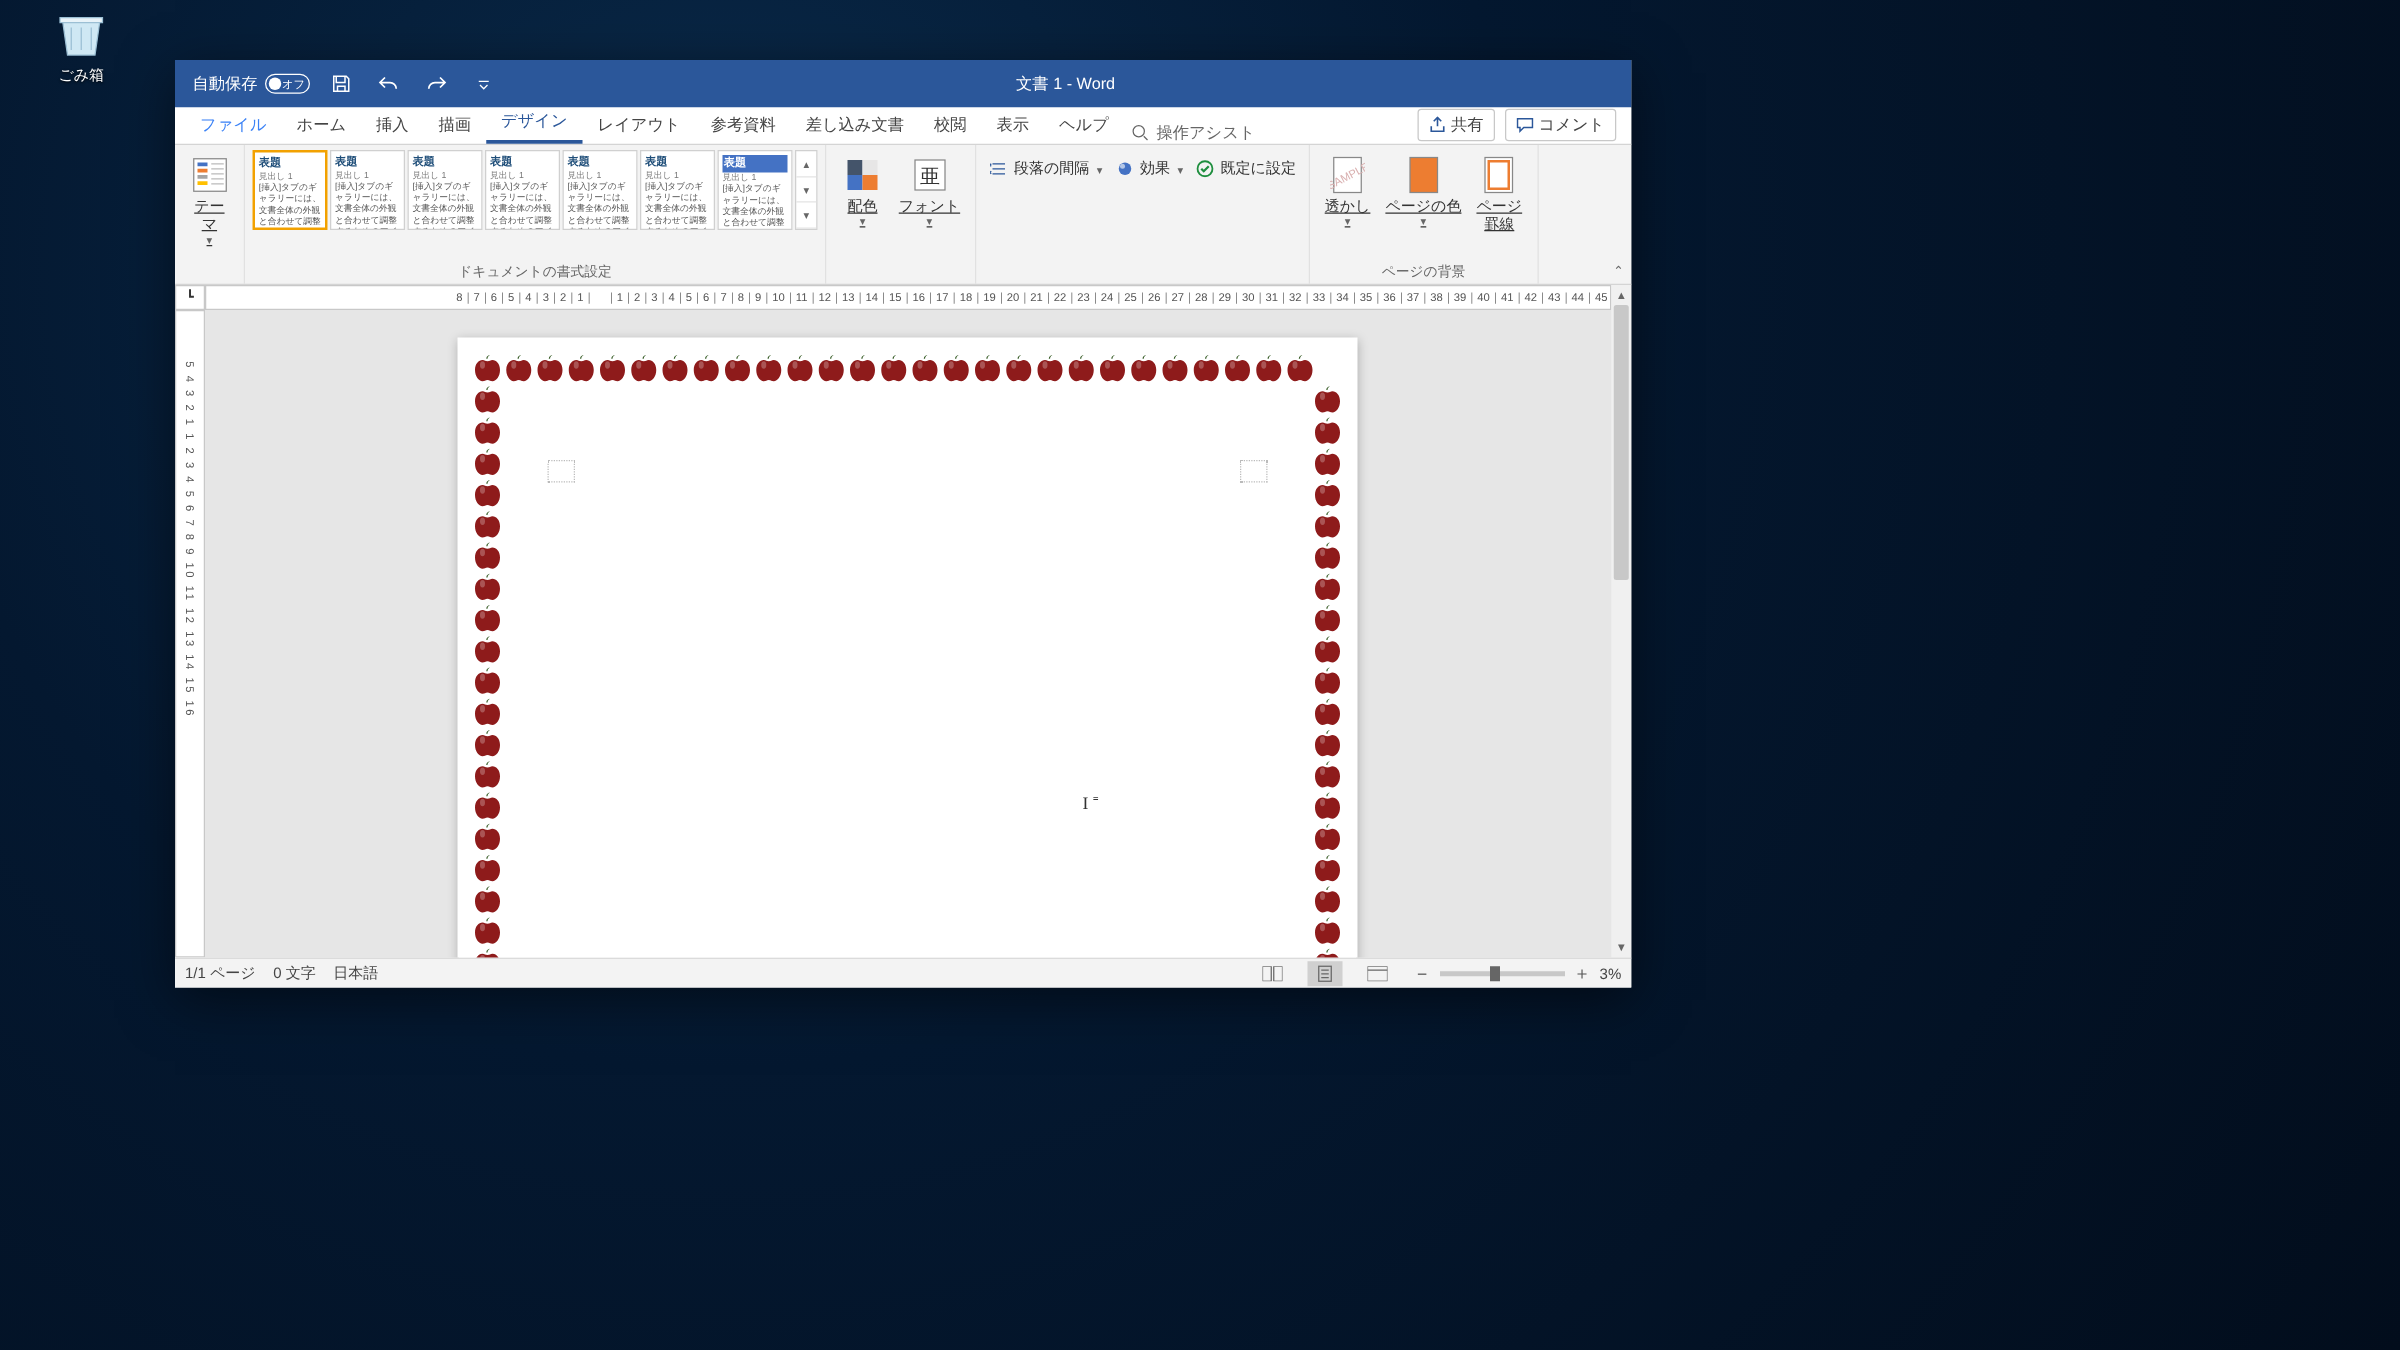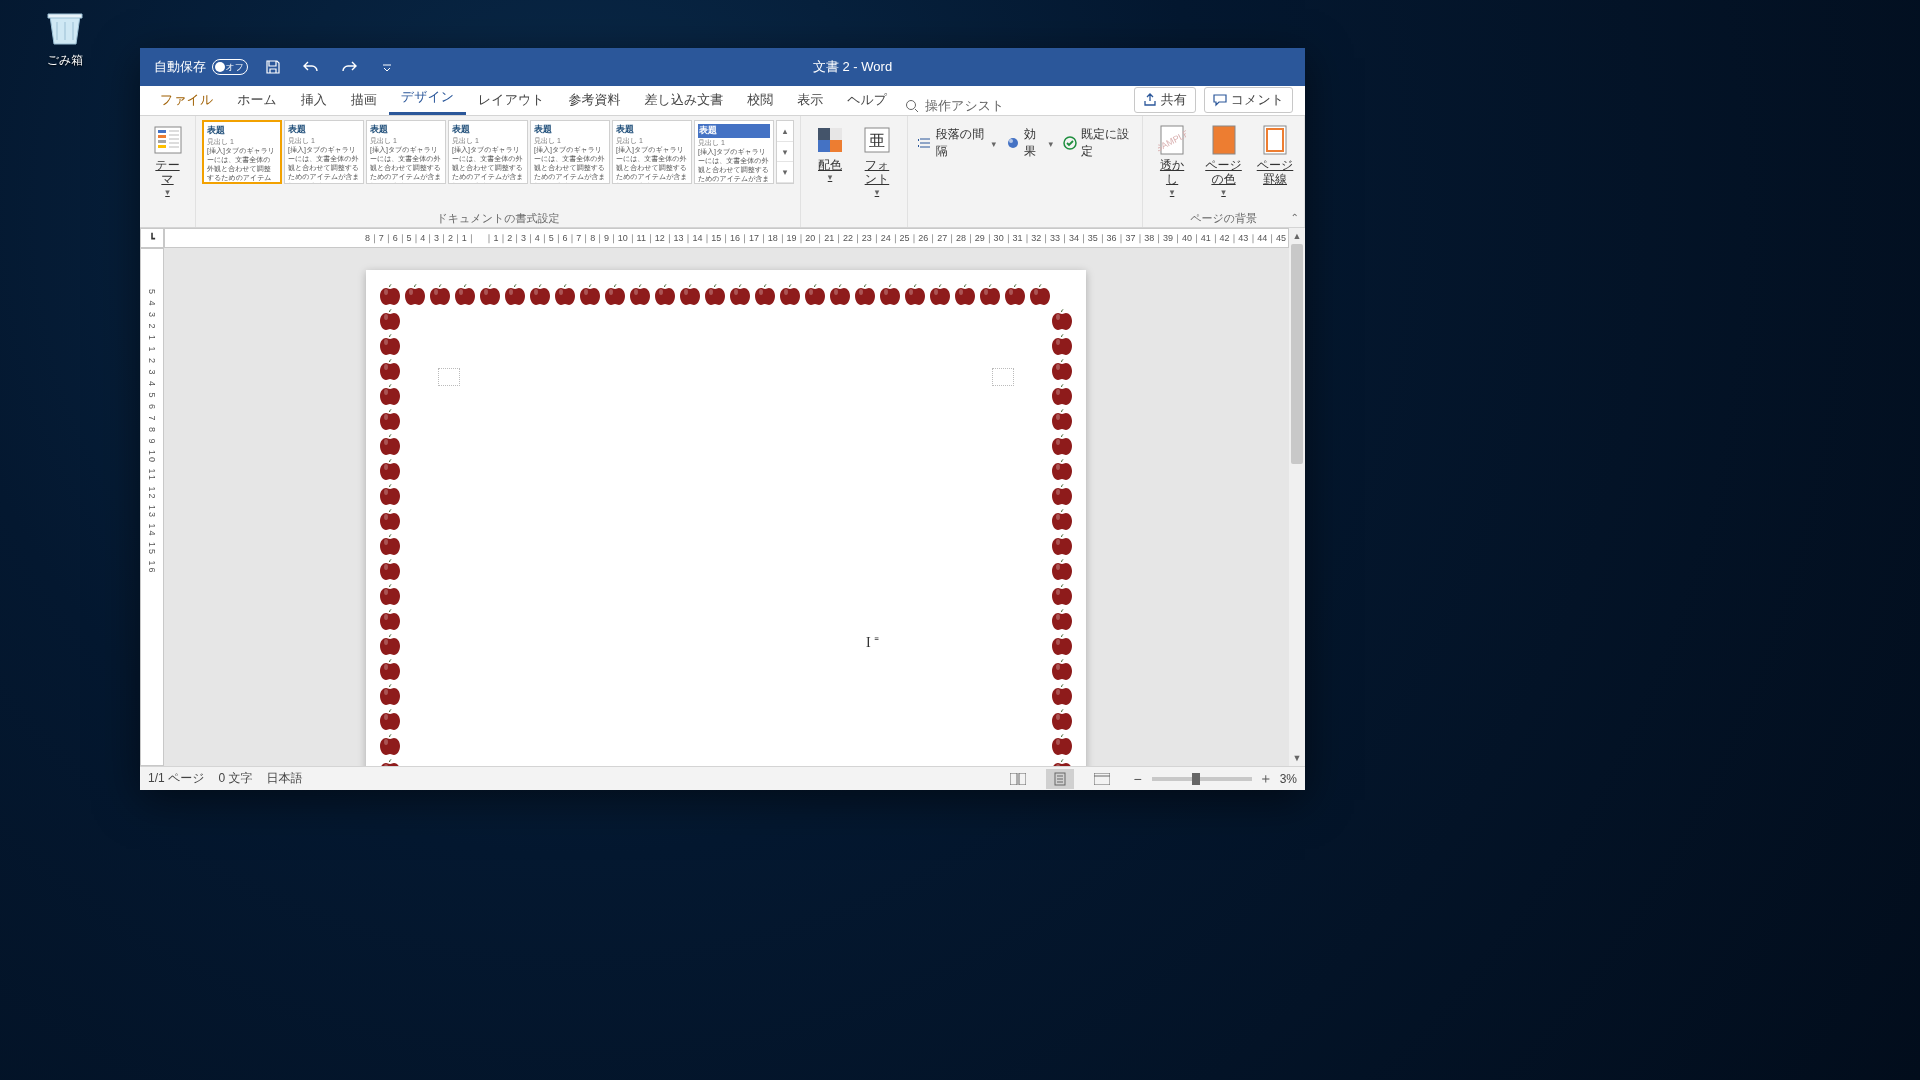--- a/index.html
+++ b/index.html
@@ -28,38 +28,38 @@
 .titlebar .center { flex:1; text-align:center; }
 .titlebar .right { display:flex; align-items:center; gap:2px; padding-right:2px; }
 .account { margin-right:10px; font-size:12px; }
 .win-btn { width:38px; height:38px; display:flex; align-items:center; justify-content:center; cursor:pointer; }
 .win-btn svg { stroke:#fff; fill:none; }
 
 
 .tabs { height:30px; background:#fff; border-bottom:1px solid #d4d4d4; display:flex; align-items:flex-end; padding:0 8px; font-size:13px; color:#444; }
 .tab { padding:6px 12px; cursor:pointer; }
 .tab.active { color:#2b579a; border-bottom:3px solid #2b579a; font-weight:500; }
-.tab.file { color:#a16207; }
+.tab.file { color:#3b82f6; }
 .tabs .spacer { flex:1; }
 .search-wrap { display:flex; align-items:center; gap:6px; color:#666; font-size:13px; padding:0 6px; }
 .chip { display:flex; align-items:center; gap:4px; border:1px solid #c8c8c8; border-radius:3px; padding:3px 8px; margin:0 4px 2px; font-size:13px; color:#444; cursor:pointer; }
 .chip svg { width:14px; height:14px; }
 
 
 .ribbon { height:112px; background:#f3f3f3; border-bottom:1px solid #d4d4d4; display:flex; position:relative; }
 .rgroup { border-right:1px solid #e1e1e1; padding:4px 6px 0; display:flex; flex-direction:column; align-items:center; font-size:11px; color:#555; }
 .rgroup .body { flex:1; display:flex; align-items:flex-start; }
 .rgroup .label { height:18px; line-height:18px; width:100%; text-align:center; color:#666; font-size:11px; }
 .rbtn { display:flex; flex-direction:column; align-items:center; justify-content:center; padding:4px 6px; cursor:pointer; border-radius:3px; font-size:12px; color:#333; min-width:46px; }
 .rbtn .ic { width:32px; height:32px; display:flex; align-items:center; justify-content:center; margin-bottom:2px; }
 .rbtn .cap { line-height:1.2; text-align:center;text-decoration:underline; }
 .rbtn .drop::after { content:"▾"; font-size:9px; display:block; color:#666; }
 
 .style-gallery { display:flex; gap:2px; align-items:flex-start; }
-.style-thumb { width:80px; height:64px; background:#fff; border:1px solid #d0d0d0; font-size:7px; padding:3px; overflow:hidden; cursor:pointer; line-height:1.3; color:#555; }
+.style-thumb { width:60px; height:64px; background:#fff; border:1px solid #d0d0d0; font-size:7px; padding:3px; overflow:hidden; cursor:pointer; line-height:1.3; color:#555; }
 .style-thumb.sel { border:2px solid #f2a100; }
 .style-thumb .t1 { font-size:9px; color:#1f4e79; font-weight:bold; }
 .style-thumb .t2 { font-size:7px; color:#777; }
 .gallery-more { width:18px; height:64px; border:1px solid #d0d0d0; background:#fff; display:flex; flex-direction:column; cursor:pointer; }
 .gallery-more div { flex:1; display:flex; align-items:center; justify-content:center; font-size:9px; color:#666; border-bottom:1px solid #e4e4e4; }
 
 .mini-row { display:flex; align-items:center; gap:4px; font-size:12px; color:#333; padding:2px 4px; cursor:pointer; border-radius:3px; }
 .mini-row .mi { width:16px; height:16px; display:flex; align-items:center; justify-content:center; }
 .mini-row .dd::after{content:"▾"; font-size:9px; margin-left:2px; color:#666;}
 
@@ -134,21 +134,21 @@
           <svg width="18" height="16" viewBox="0 0 18 16">
             <path d="M12 3l4 4-4 4M16 7H8a5 5 0 0 0-5 5" stroke-width="1.4"></path>
           </svg>
         </div>
       <div class="qat-btn">
           <svg width="10" height="10" viewBox="0 0 10 10">
             <path d="M1 3h8M2 6l3 3 3-3" stroke-width="1"></path>
           </svg>
         </div>
     </div>
-    <div class="center">文書 2  -  Word</div>
+    <div class="center">文書 1  -  Word</div>
   </div>
 
   <div class="tabs">
     <div class="tab file">ファイル</div>
     <div class="tab">ホーム</div>
     <div class="tab">挿入</div>
     <div class="tab">描画</div>
     <div class="tab active">デザイン</div>
     <div class="tab">レイアウト</div>
     <div class="tab">参考資料</div>

